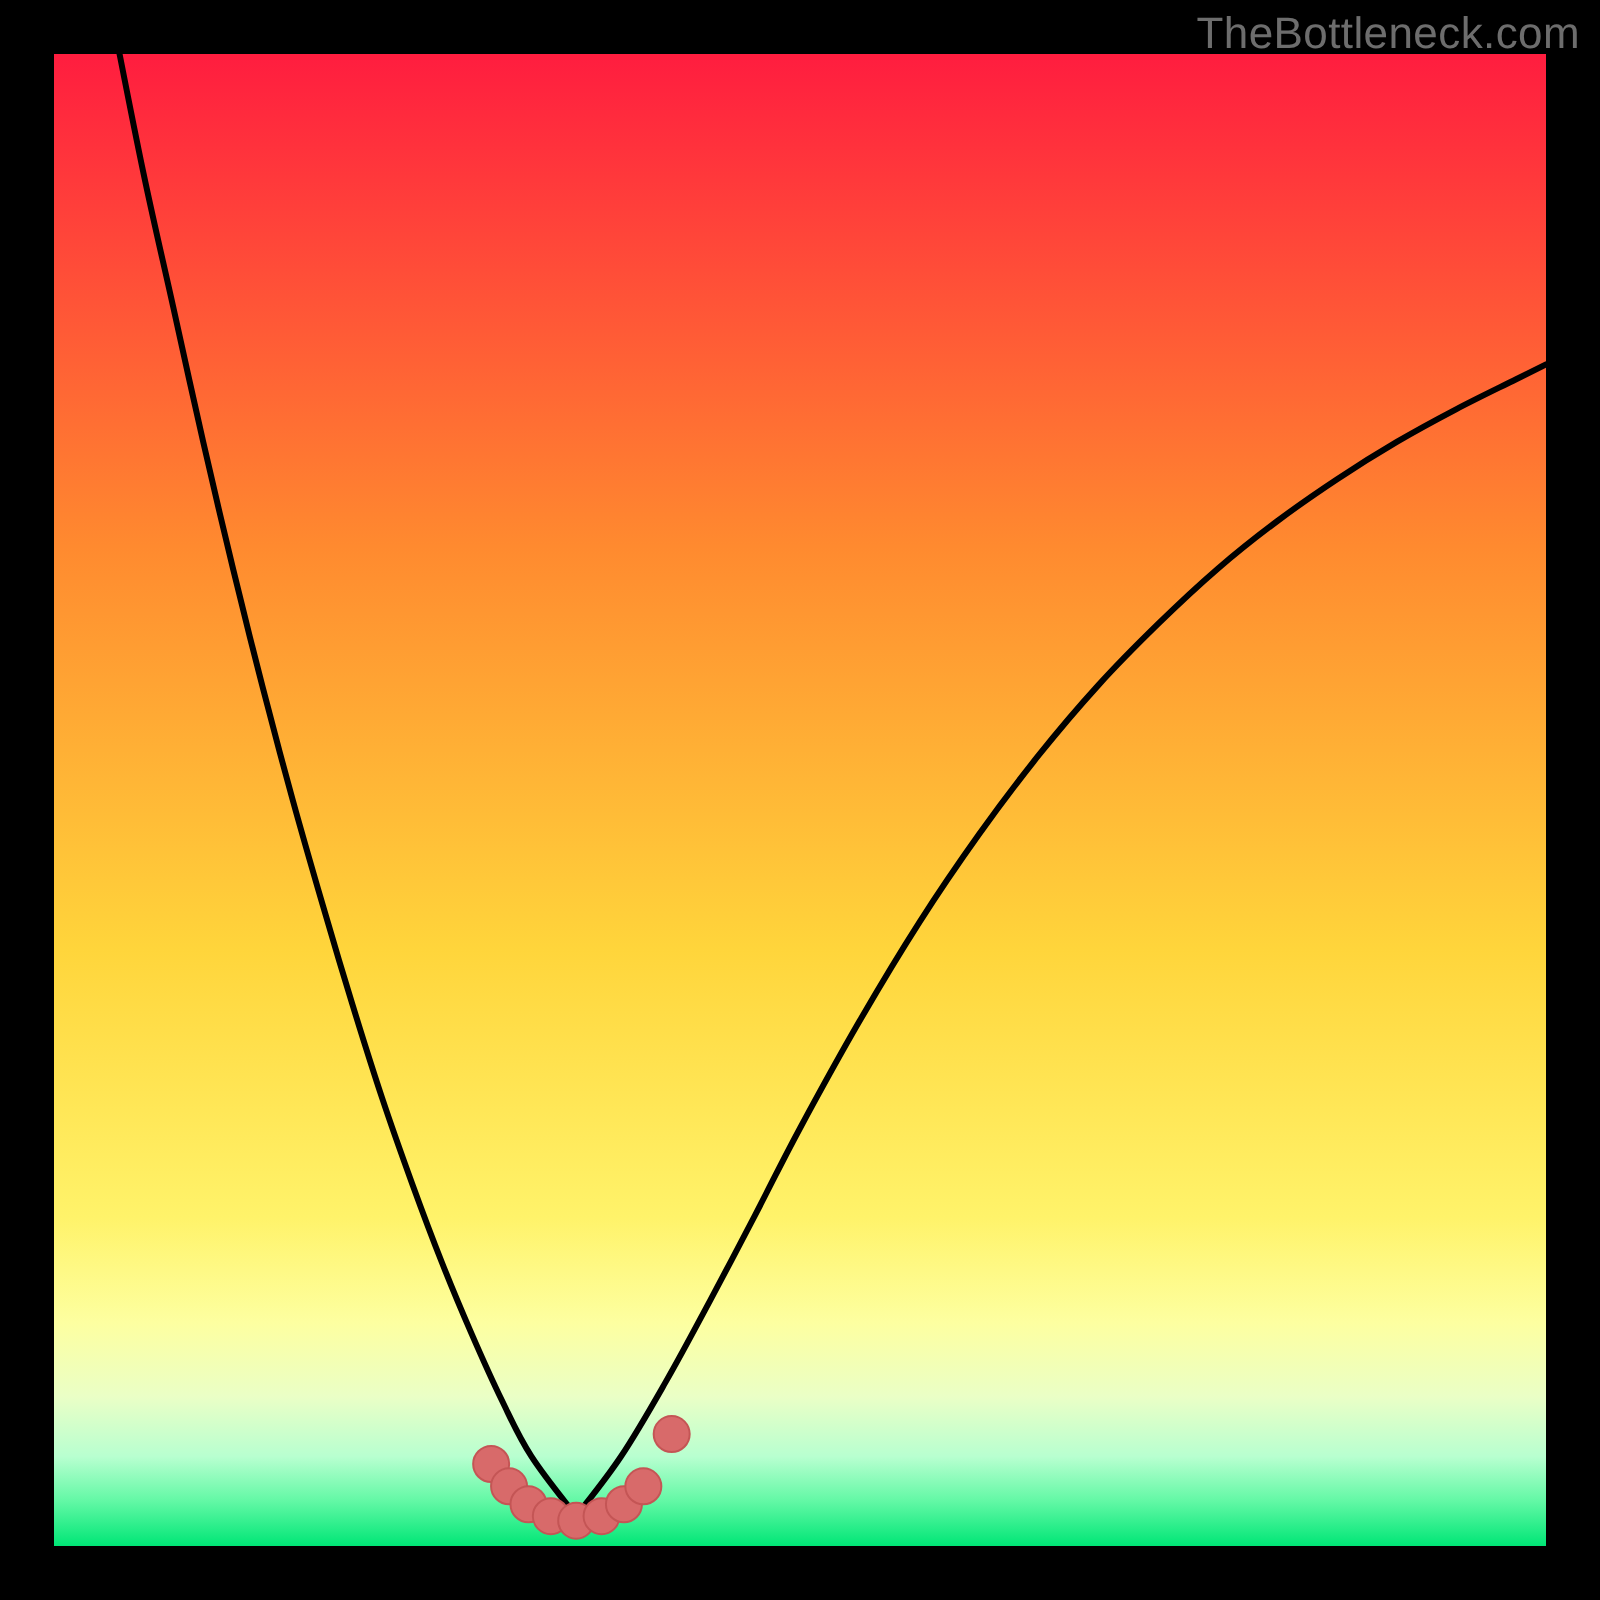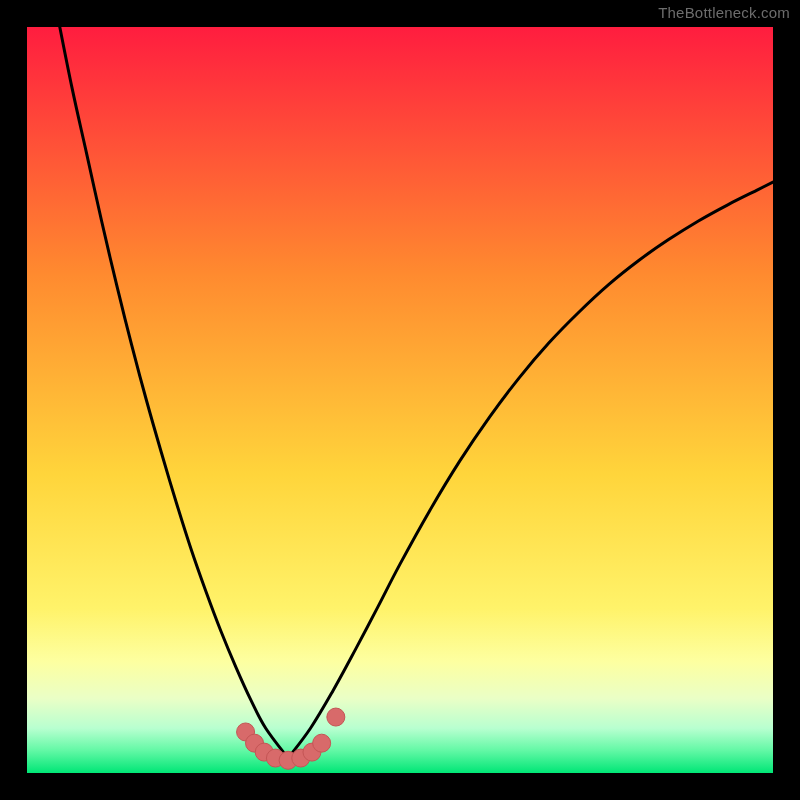--- a/index.html
+++ b/index.html
@@ -14,21 +14,21 @@
     position: relative;
     width: 800px;
     height: 800px;
     background: #000000;
   }
   .watermark {
     position: absolute;
     top: 4px;
     right: 10px;
     font-family: Arial, Helvetica, sans-serif;
-    font-size: 15px;
+    font-size: 22px;
     color: #6d6d6d;
     letter-spacing: 0.2px;
     user-select: none;
     text-align: center;
   }
   .plot-area {
     position: absolute;
     left: 27px;
     top: 27px;
     width: 746px;

